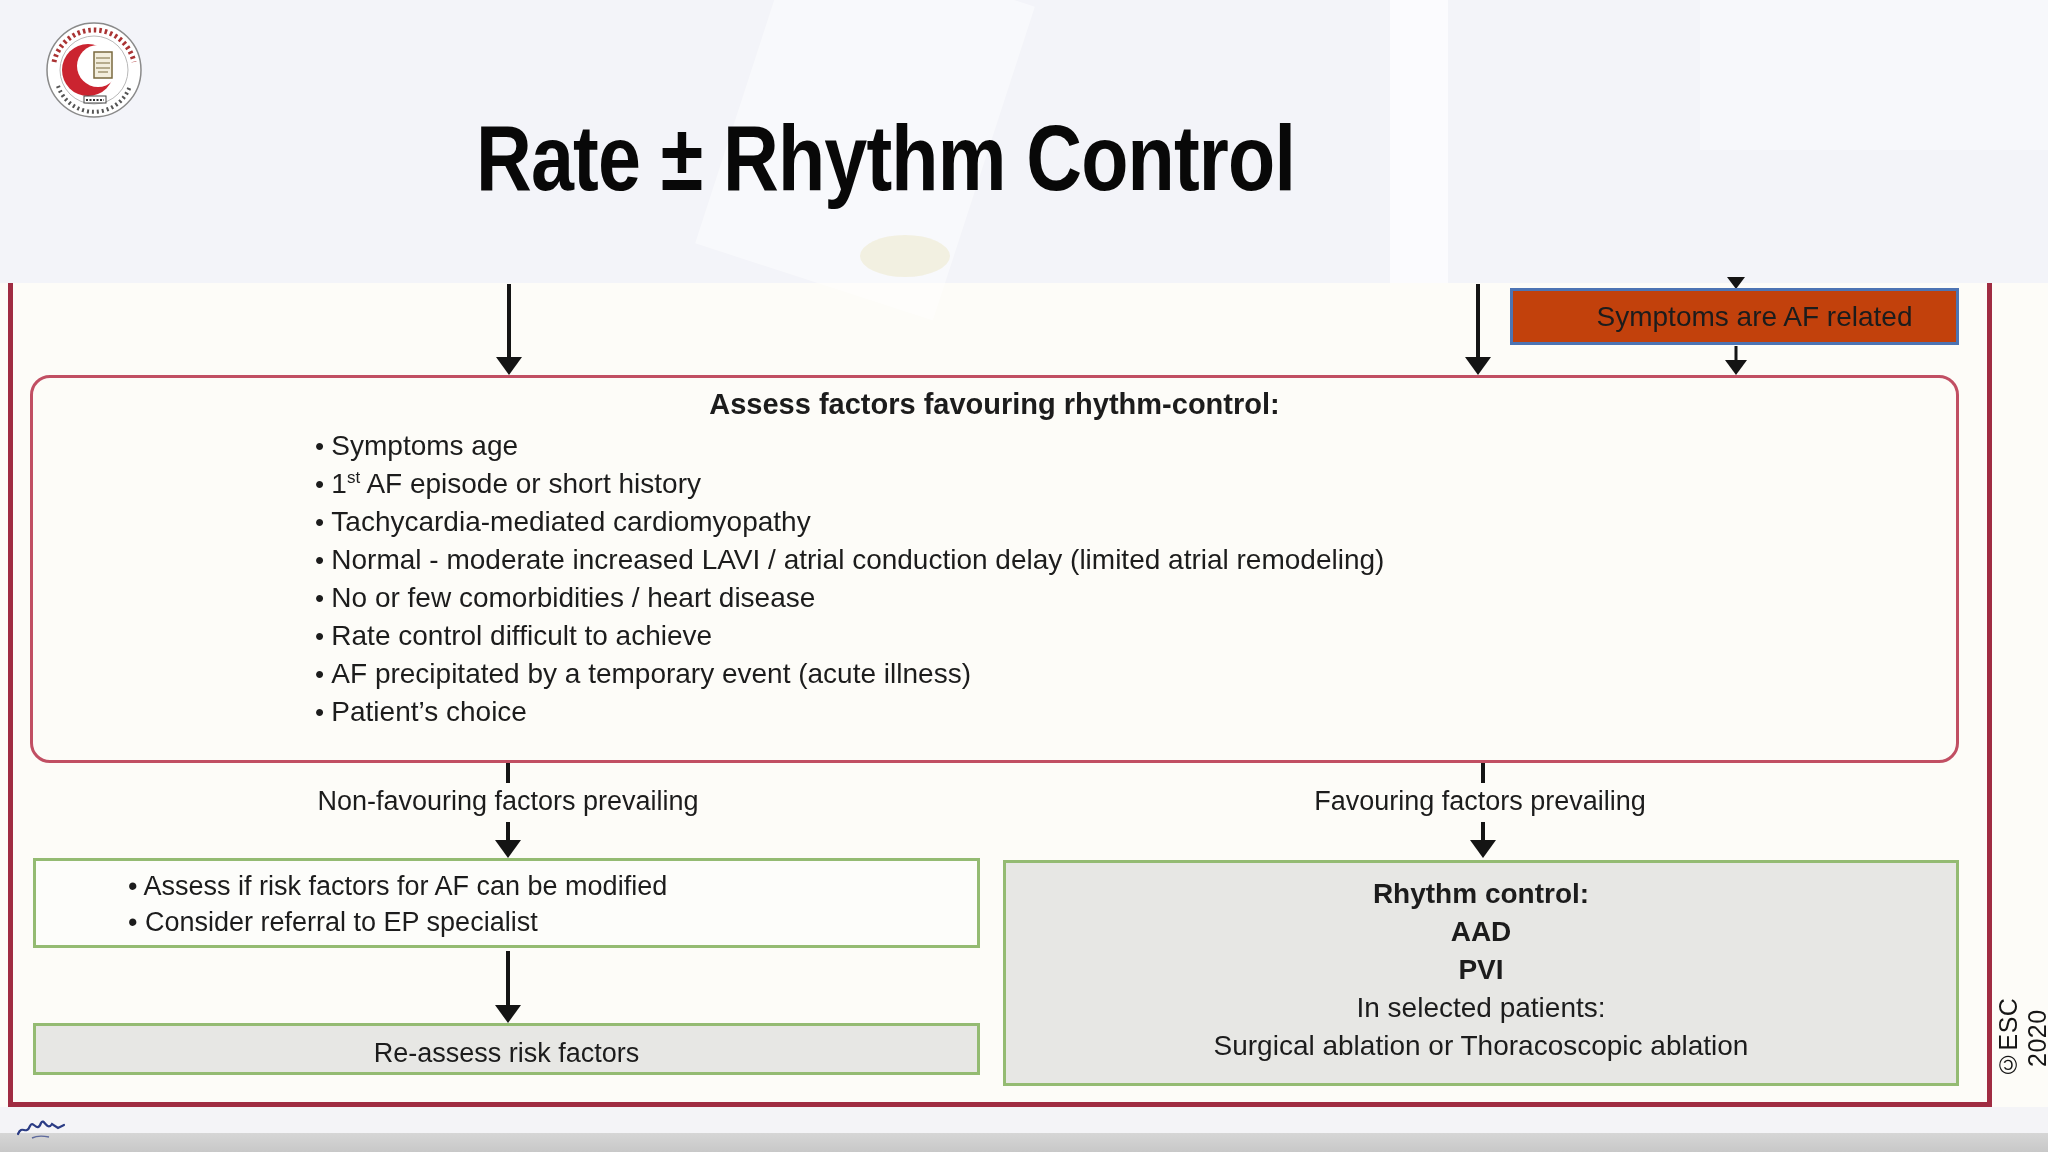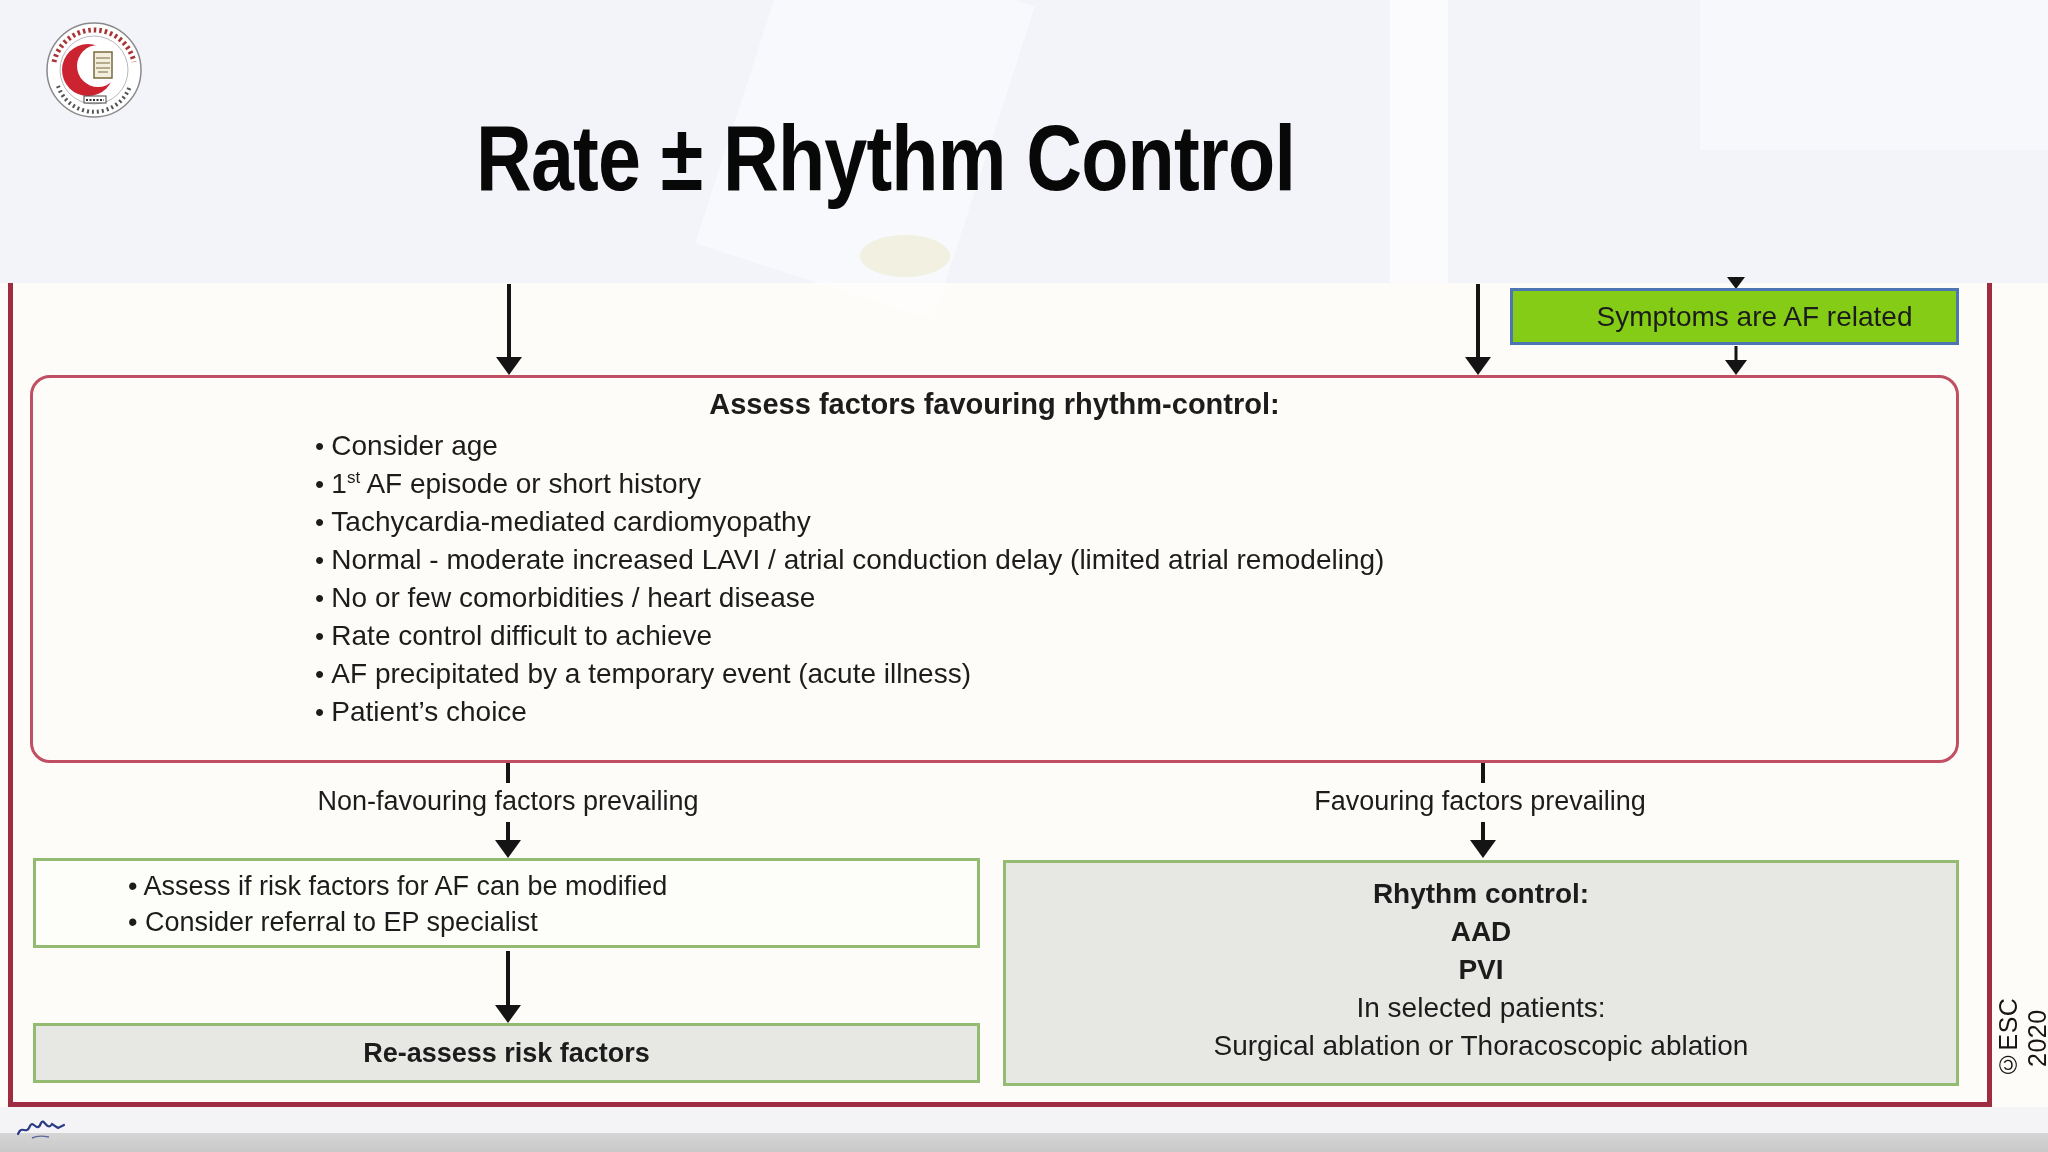--- a/index.html
+++ b/index.html
@@ -17,40 +17,40 @@
   .art4{left:1700px;top:0;width:348px;height:150px;background:#ffffff;opacity:.35;}
   .logo{position:absolute;left:36px;top:12px;}
   .title{position:absolute;left:0;top:112px;width:1772px;text-align:center;
          font-size:92px;font-weight:bold;color:#080808;line-height:1;}
   .title span{display:inline-block;transform:scaleX(.84);letter-spacing:-1px;white-space:nowrap;}
   
   .outer-frame{position:absolute;left:8px;top:283px;width:1974px;height:819px;
     border:5px solid var(--red-border-dark);border-top:none;}
   
   .symptoms-box{position:absolute;left:1510px;top:288px;width:449px;height:57px;box-sizing:border-box;
-    border:3px solid var(--blue-box-border);background:#84cc16;
+    border:3px solid var(--blue-box-border);background:#c2410c;
     font-size:28px;text-align:center;line-height:51px;padding-left:40px;}
   .assess-box{position:absolute;left:30px;top:375px;width:1929px;height:388px;box-sizing:border-box;
     border:3px solid var(--red-box-border);border-radius:20px;background:transparent;}
   .assess-title{margin-top:10px;text-align:center;font-size:29px;font-weight:bold;}
   .assess-list{list-style:none;margin:6px 0 0 0;padding:0 20px 0 282px;font-size:28px;}
   .assess-list li{line-height:37px;}
   .assess-list li::before{content:"• ";font-size:26px;}
   .assess-list sup{font-size:17px;vertical-align:super;line-height:0;}
   .branch-label{position:absolute;width:700px;text-align:center;font-size:27px;top:786px;}
   .label-left{left:158px;}
   .label-right{left:1130px;}
   .modify-box{position:absolute;left:33px;top:858px;width:947px;height:90px;box-sizing:border-box;
     border:3px solid var(--green-box-border);background:#fdfdfa;
     font-size:27px;padding:7px 10px 0 92px;}
   .modify-box div{line-height:36px;}
   .modify-box div::before{content:"• ";}
-  .reassess-box{position:absolute;left:33px;top:1023px;width:947px;height:60px;box-sizing:border-box;
+  .reassess-box{position:absolute;left:33px;top:1023px;width:947px;height:52px;box-sizing:border-box;
     border:3px solid var(--green-box-border);background:var(--gray-box-fill);
-    font-size:27px;text-align:center;line-height:54px;font-weight:bold;}
+    font-size:27px;text-align:center;line-height:54px;}
   .rhythm-box{position:absolute;left:1003px;top:860px;width:956px;height:226px;box-sizing:border-box;
     border:3px solid var(--green-box-border);background:var(--gray-box-fill);
     font-size:28px;text-align:center;padding-top:12px;}
   .rhythm-box div{line-height:38px;}
   .bold-line{font-weight:bold;}
   
   .arr{position:absolute;width:26px;}
   .arr .shaft{position:absolute;left:50%;transform:translateX(-50%);width:4px;top:0;bottom:16px;background:var(--arrow-black);}
   .arr .head{position:absolute;bottom:0;left:50%;transform:translateX(-50%);width:0;height:0;
     border-left:13px solid transparent;border-right:13px solid transparent;border-top:18px solid var(--arrow-black);}
@@ -116,21 +116,21 @@
     <span>Symptoms are AF related</span>
   </div>
   <div class="arr small" style="left:1725px;top:346px;height:29px;">
     <div class="shaft"></div>
       <div class="head"></div>
   </div>
 
   <div class="assess-box">
     <div class="assess-title">Assess factors favouring rhythm-control:</div>
     <ul class="assess-list">
-      <li><span>Consider age</span></li>
+      <li><span>Symptoms age</span></li>
       <li><span>1</span><sup>st</sup><span> AF episode or short history</span></li>
       <li><span>Tachycardia-mediated cardiomyopathy</span></li>
       <li><span>Normal - moderate increased LAVI / atrial conduction delay (limited atrial remodeling)</span></li>
       <li><span>No or few comorbidities / heart disease</span></li>
       <li><span>Rate control difficult to achieve</span></li>
       <li><span>AF precipitated by a temporary event (acute illness)</span></li>
       <li><span>Patient’s choice</span></li>
     </ul>
   </div>
 

